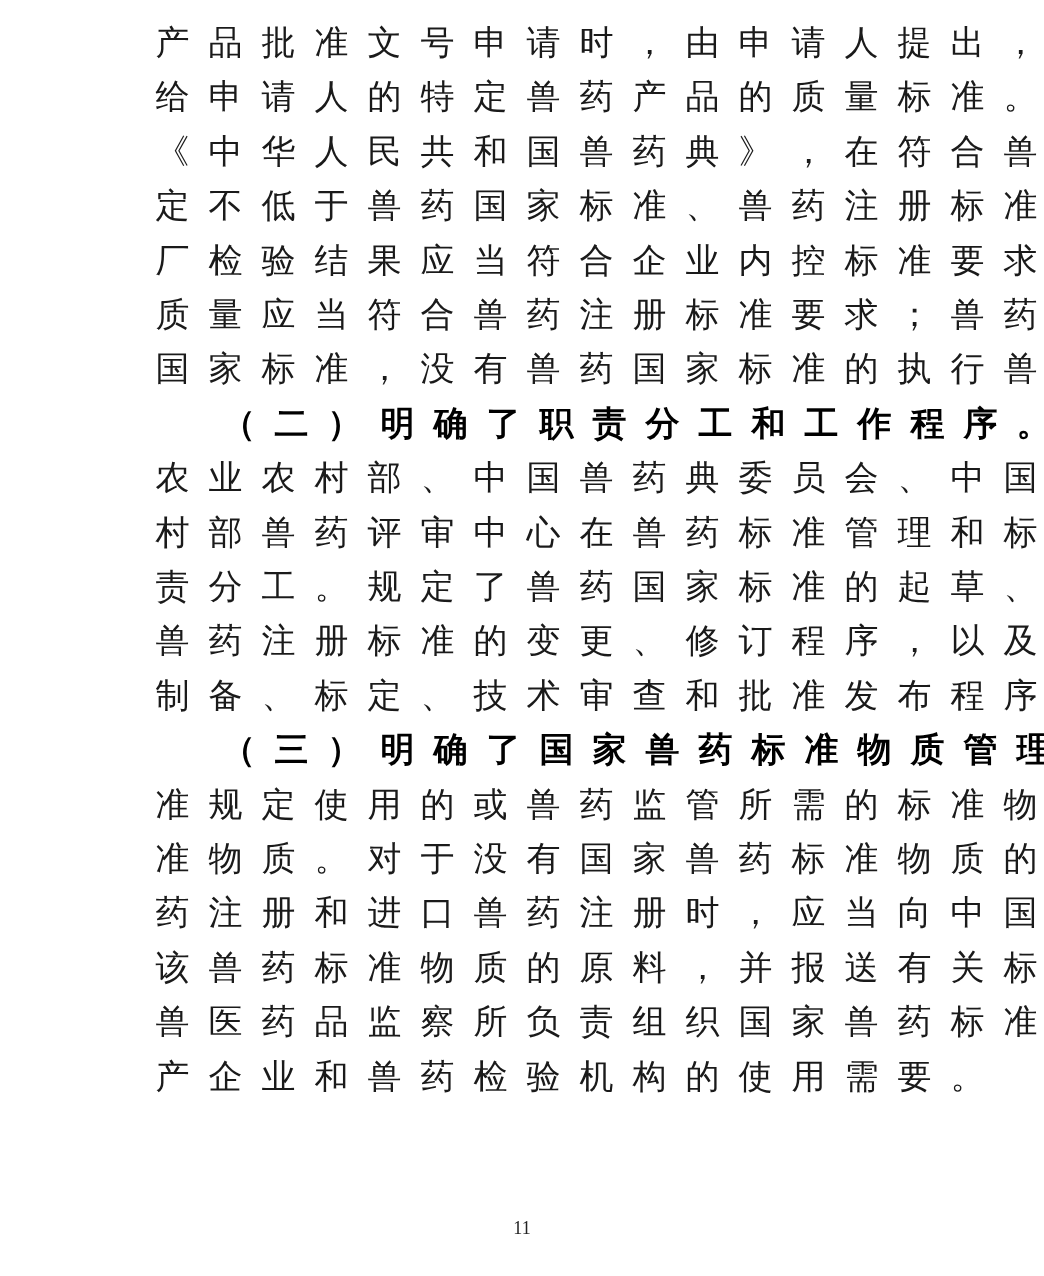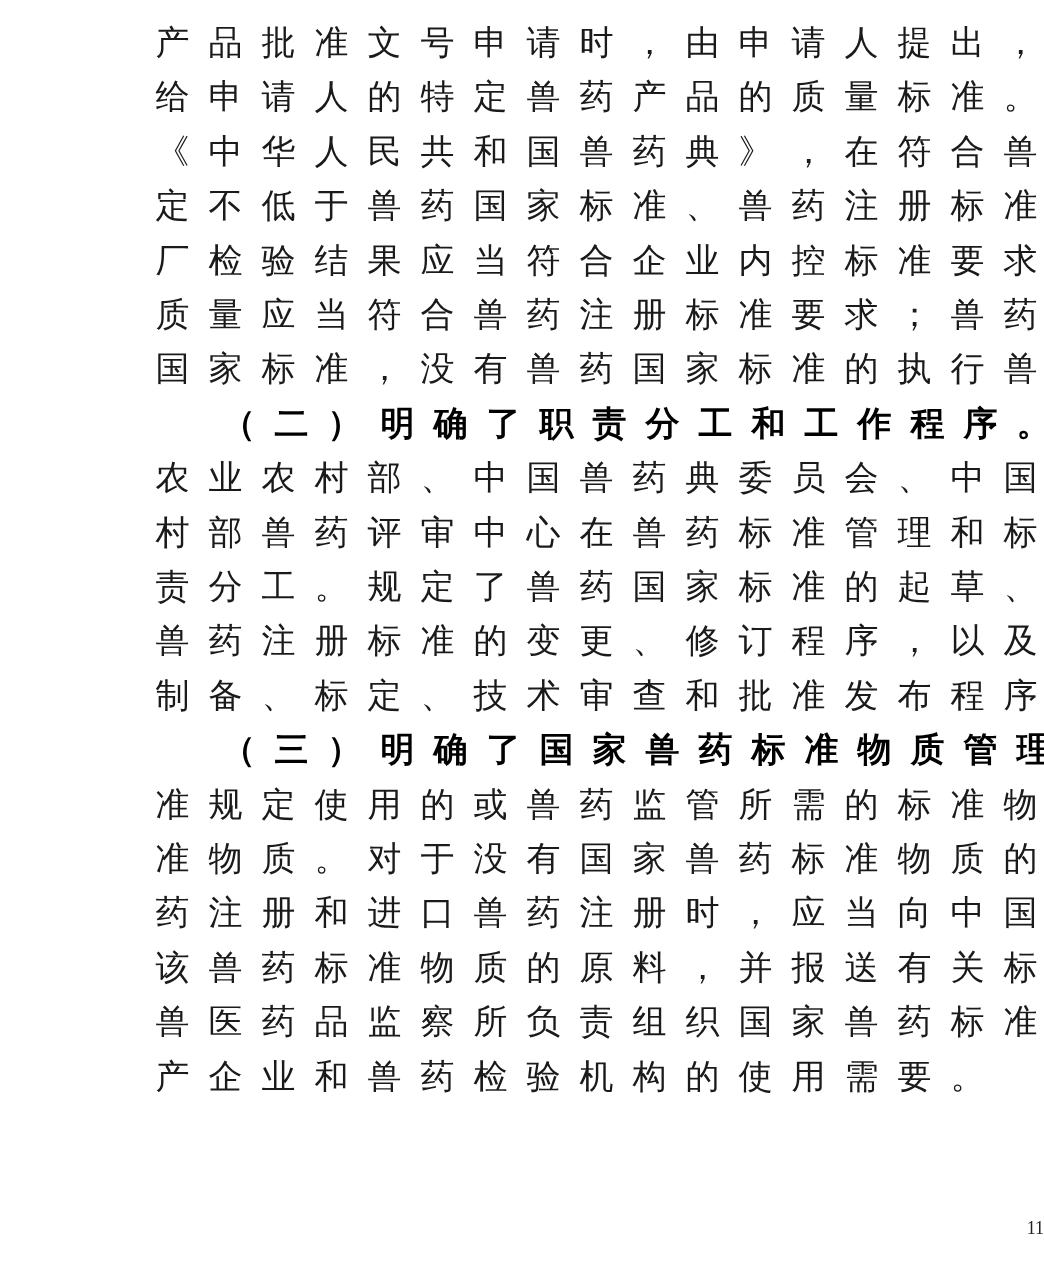--- a/index.html
+++ b/index.html
@@ -45,21 +45,21 @@
     width: 53px;
     text-align: center;
     flex: 0 0 auto;
   }
   .bold { font-weight: bold; color: #000; }
   .page-number {
     position: absolute;
     left: 0;
     width: 1044px;
     top: 1218px;
-    text-align: right;
+    text-align: center;
     font-family: "Liberation Serif", serif;
     font-size: 18px;
     color: #222;
   }
 </style>
 </head>
 <body>
 
 <div class="page">
   <div id="body-text">

